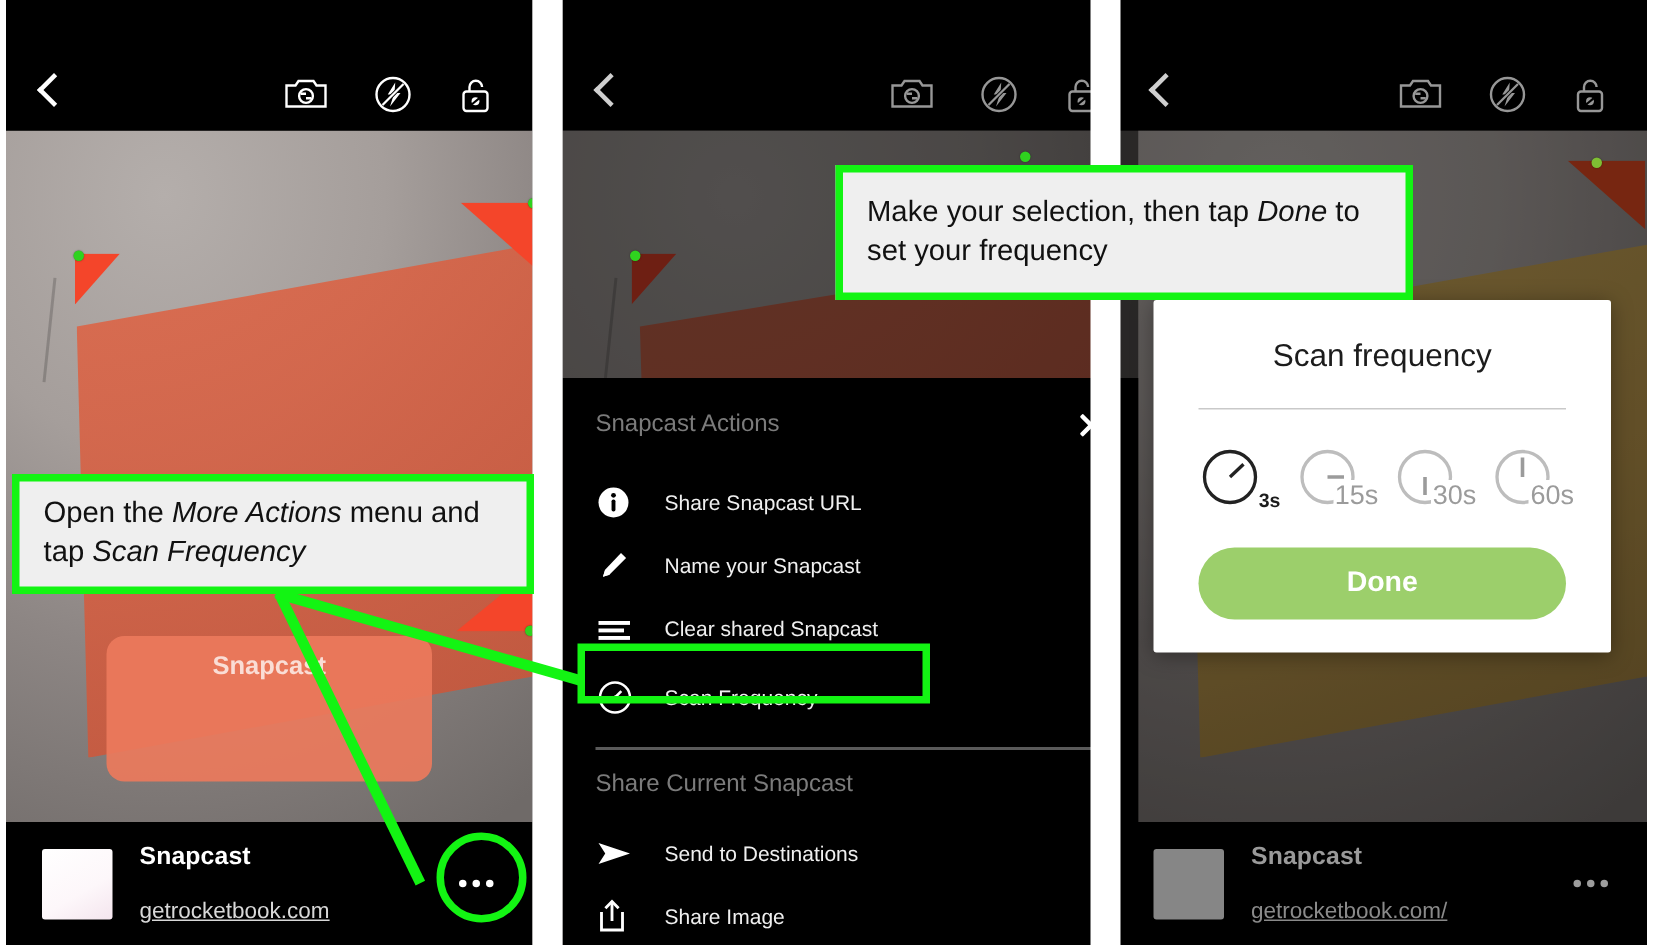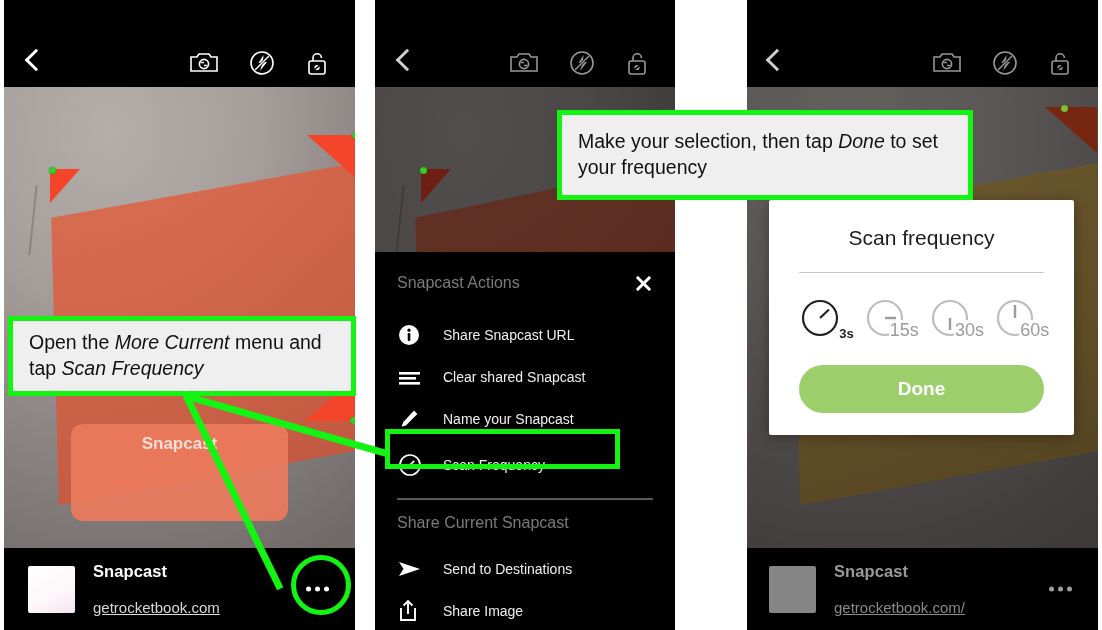--- a/index.html
+++ b/index.html
@@ -7,21 +7,21 @@
     width: 1102px; height: 630px;
     background: #ffffff;
     font-family: "Liberation Sans", sans-serif;
     overflow: hidden;
   }
   #root { position: relative; width: 1102px; height: 630px; background: #fff; }
 
   
   .panel { position: absolute; top: 0; height: 630px; overflow: hidden; background: #000; }
   #panel1 { left: 4px;   width: 351px; }
-  #panel2 { left: 375px; width: 300px; }
+  #panel2 { left: 375px; width: 384px; }
   #panel3 { left: 745px; width: 353px; }
 
   
   .topbar {
     position: absolute; top: 0; left: 0; right: 0; height: 87px;
     background: #000; z-index: 6;
   }
   .back-arrow {
     position: absolute; left: 24px; top: 52px;
     width: 16px; height: 16px;
@@ -145,21 +145,21 @@
     position: absolute; z-index: 40;
     background: #efefef; border: 5px solid #13f413;
     display: flex; align-items: center;
   }
   .callout p {
     font-size: 19.5px; line-height: 1.32; color: #111;
     padding: 0 16px;
   }
   .callout em { font-style: italic; }
   #callout1 { left: 8px;   top: 316px; width: 348px; height: 80px; }
-  #callout2 { left: 557px; top: 110px; width: 416px; height: 90px; }
+  #callout2 { left: 557px; top: 110px; width: 385px; height: 90px; }
 
   .hl-box {
     position: absolute; z-index: 41; border: 5px solid #13f413;
     background: transparent; pointer-events: none;
   }
   #hl-scanfreq { left: 385px; top: 429px; width: 235px; height: 40px; }
 
   .hl-circle {
     position: absolute; z-index: 41; border: 5px solid #13f413;
     border-radius: 50%; background: transparent;
@@ -289,37 +289,37 @@
             <circle cx="12" cy="12" r="10" fill="#fff"></circle>
             <circle cx="12" cy="7.2" r="1.6" fill="#000"></circle>
             <rect x="10.7" y="10" width="2.6" height="8" rx="1.2" fill="#000"></rect>
           </svg>
         </span>
         <span class="mlabel">Share Snapcast URL</span>
       </div>
 
       <div class="mrow">
         <span class="micon">
+          <svg width="24" height="24" viewBox="0 0 24 24">
+            <path d="M17 3.6l3.4 3.4-11 11L5 19.5l1.4-4.6z" fill="#fff"></path>
+            <path d="M5 19.5l1.4-4.6 3.2 3.2z" fill="#fff"></path>
+          </svg>
+        </span>
+        <span class="mlabel">Name your Snapcast</span>
+      </div>
+
+      <div class="mrow">
+        <span class="micon">
           <svg width="26" height="20" viewBox="0 0 26 20">
             <rect x="2" y="5" width="21" height="2.6" fill="#fff"></rect>
             <rect x="2" y="10" width="17" height="2.6" fill="#fff"></rect>
             <rect x="2" y="15" width="21" height="2.6" fill="#fff"></rect>
           </svg>
         </span>
         <span class="mlabel">Clear shared Snapcast</span>
-      </div>
-
-      <div class="mrow">
-        <span class="micon">
-          <svg width="24" height="24" viewBox="0 0 24 24">
-            <path d="M17 3.6l3.4 3.4-11 11L5 19.5l1.4-4.6z" fill="#fff"></path>
-            <path d="M5 19.5l1.4-4.6 3.2 3.2z" fill="#fff"></path>
-          </svg>
-        </span>
-        <span class="mlabel">Name your Snapcast</span>
       </div>
 
       <div class="mrow" style="margin-top:4px;">
         <span class="micon">
           <svg width="26" height="26" viewBox="0 0 26 26">
             <circle cx="13" cy="13" r="10" fill="none" stroke="#fff" stroke-width="1.7"></circle>
             <line x1="13" y1="13" x2="17.2" y2="8.8" stroke="#fff" stroke-width="1.7"></line>
             <circle cx="13" cy="13" r="1.3" fill="#fff"></circle>
           </svg>
         </span>
@@ -448,21 +448,21 @@
   <div class="edge-mask" id="em-r"></div>
 
   <div class="lead" style="left:186px; top:392px; width:215px; height:7px; transform:rotate(64deg);"></div>
   <div class="lead" style="left:184px; top:392px; width:212px; height:7px; transform:rotate(16deg);"></div>
 
   <div class="hl-box" id="hl-scanfreq"></div>
   <div class="hl-circle" id="hl-dots"></div>
 
   <div class="callout" id="callout1">
     <p>
-      <span>Open the </span><em>More Current</em><span> menu and tap </span><em>Scan Frequency</em>
+      <span>Open the </span><em>More Actions</em><span> menu and tap </span><em>Scan Frequency</em>
     </p>
   </div>
 
   <div class="callout" id="callout2">
     <p>
       <span>Make your selection, then tap </span><em>Done</em><span> to set your frequency</span>
     </p>
   </div>
 
 </div>

